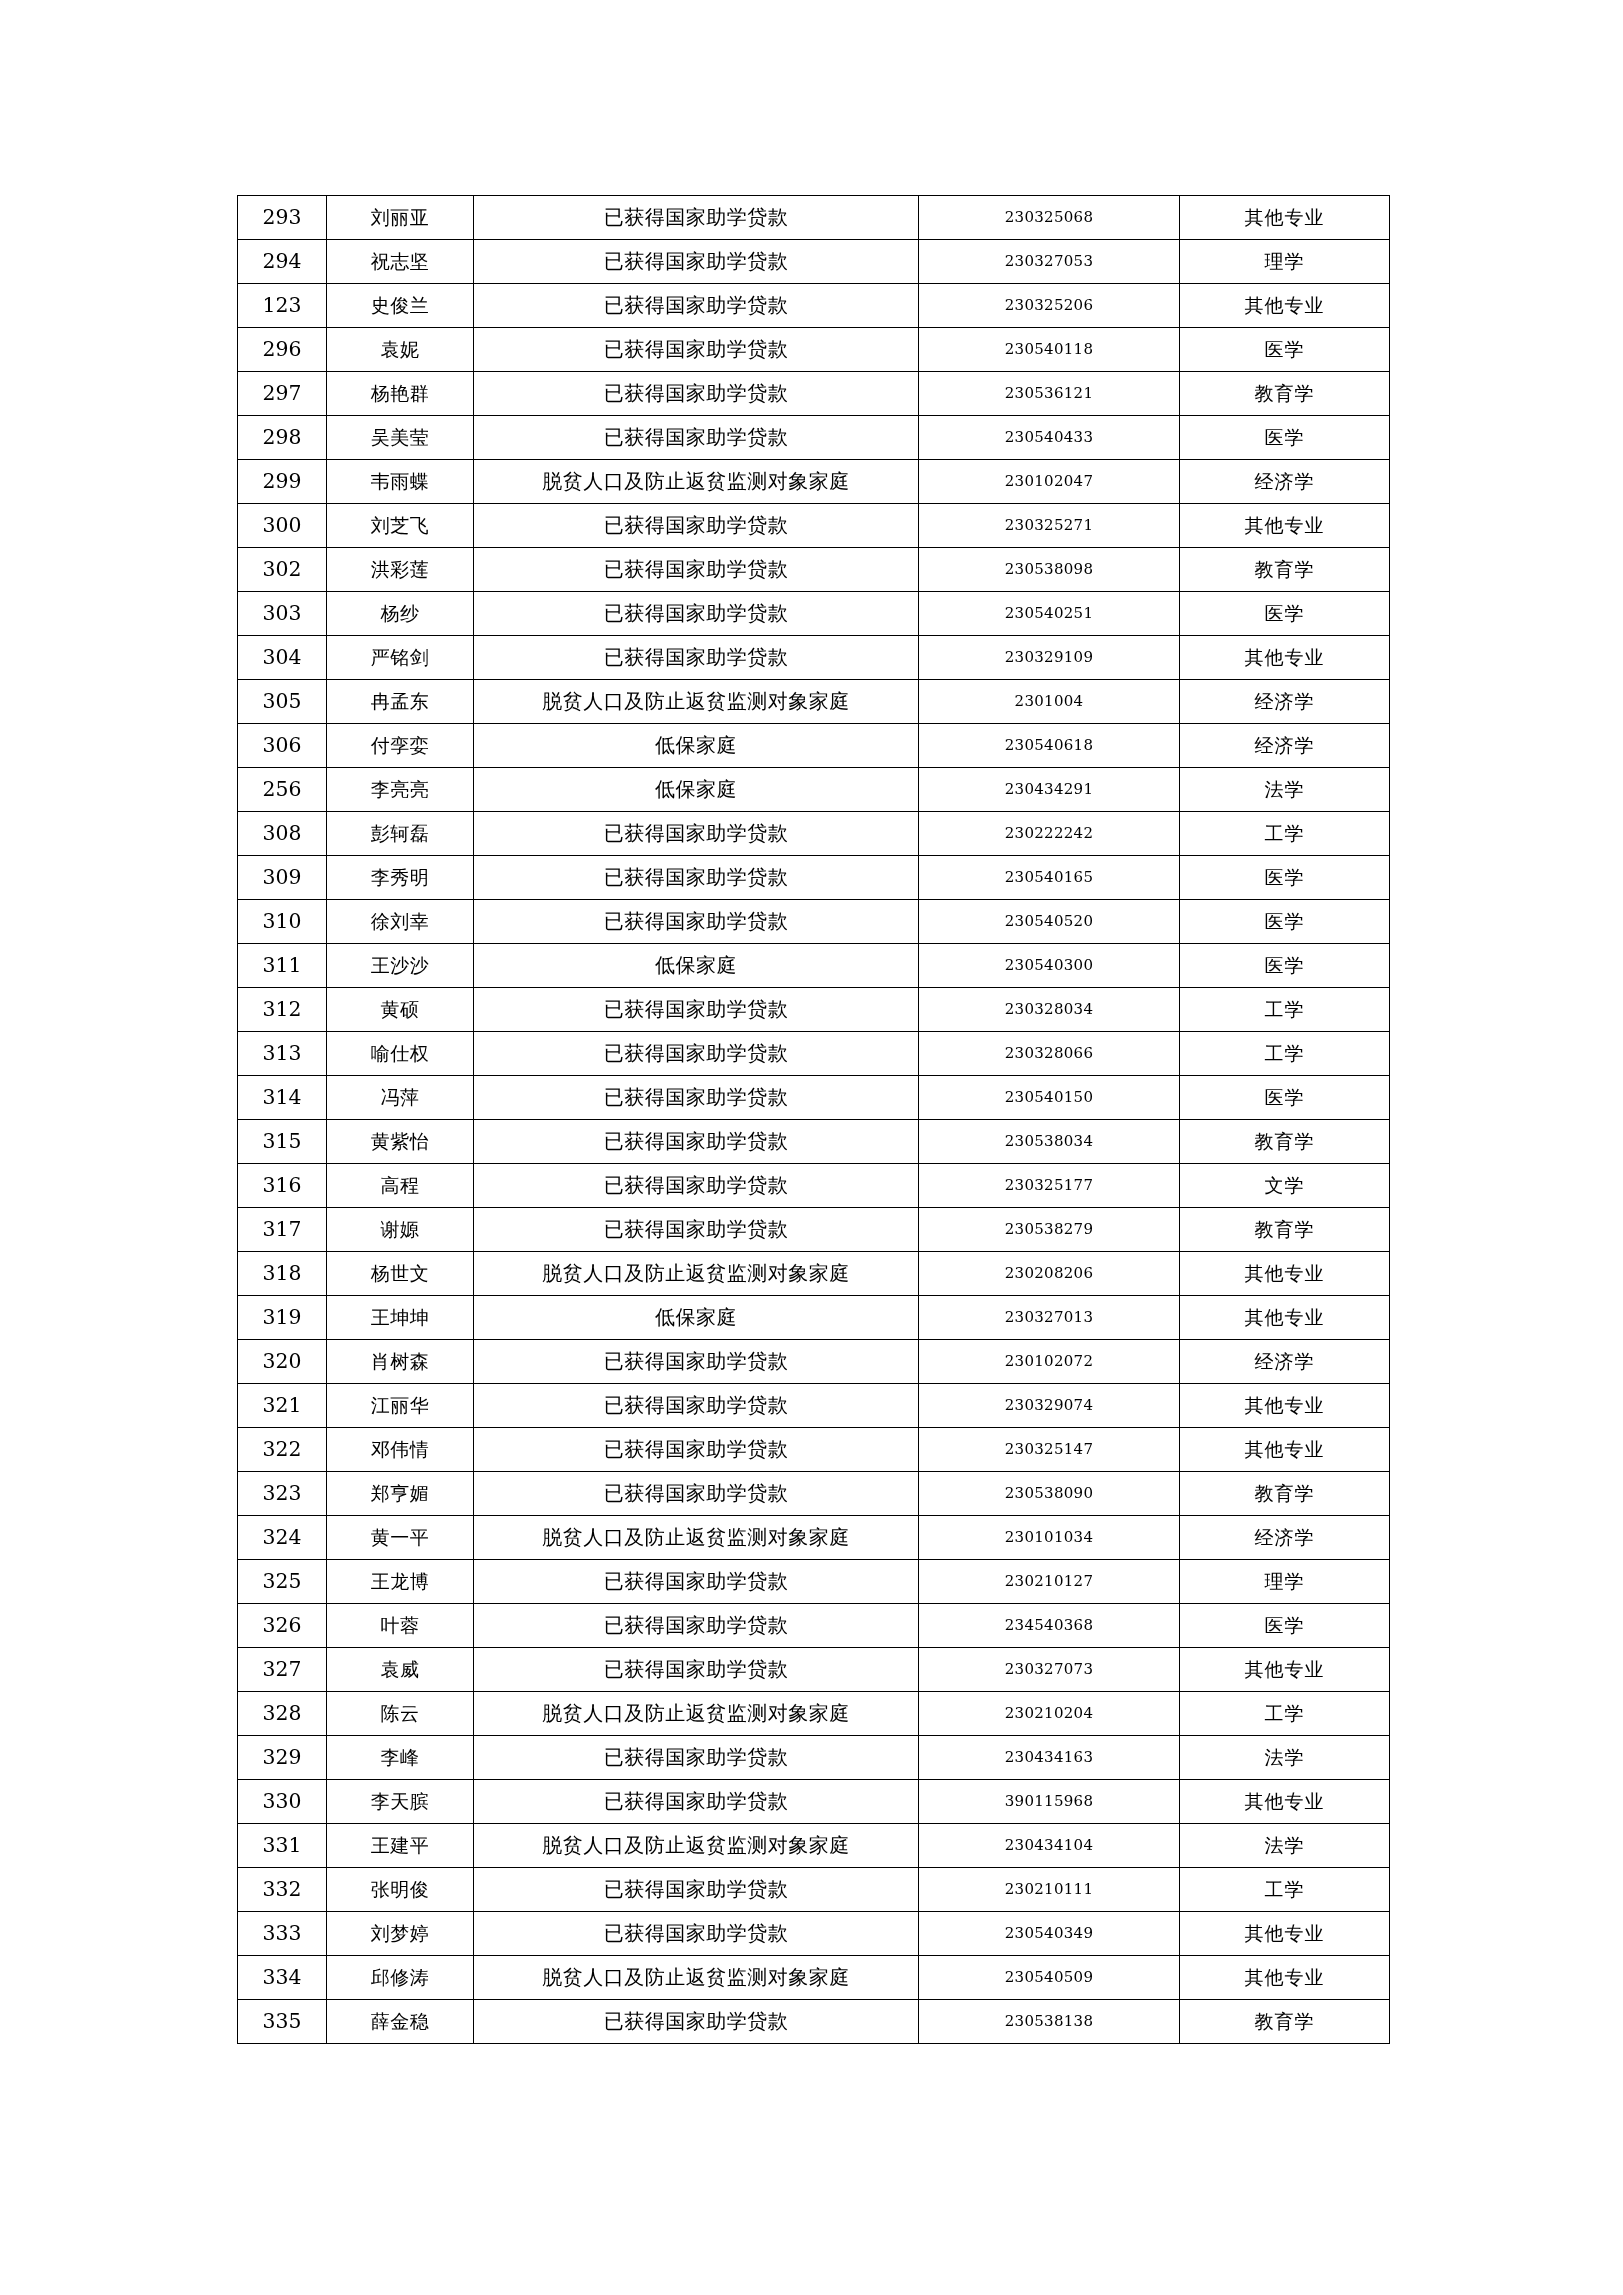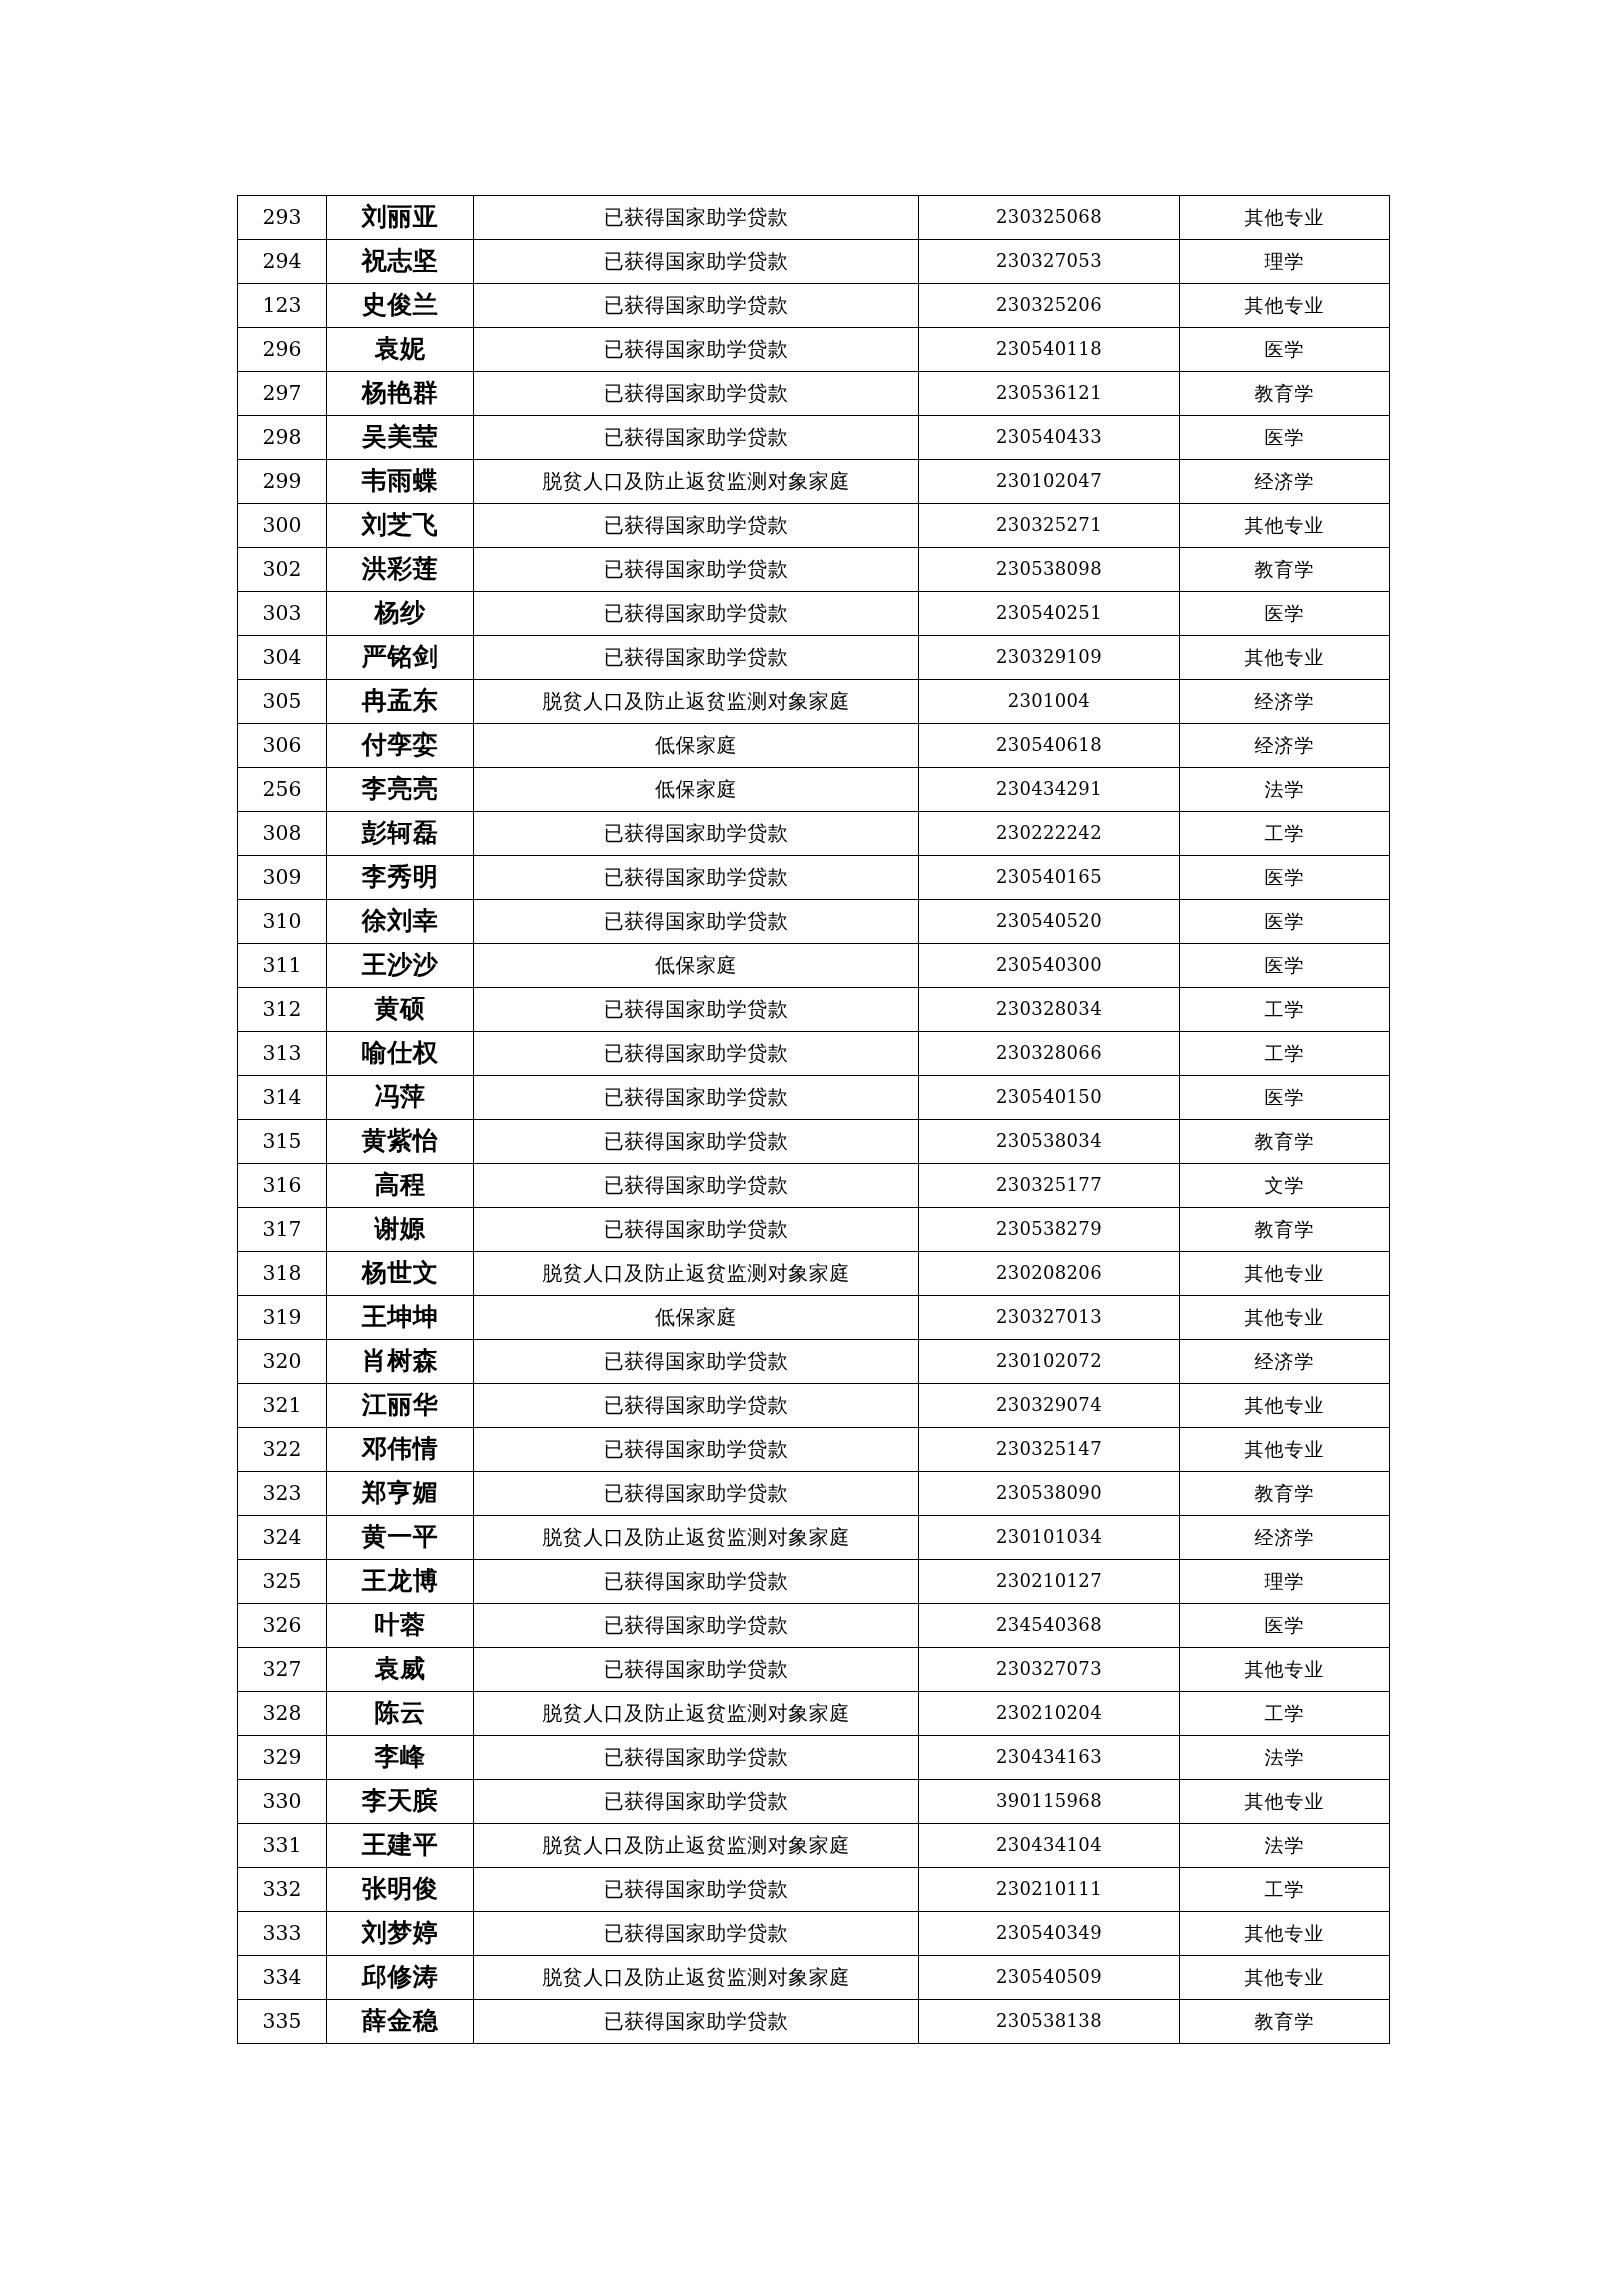--- a/index.html
+++ b/index.html
@@ -48,33 +48,32 @@
   col.c-id     { width: 261px; }
   col.c-major  { width: 210px; }
 
   td.cell-index {
     font-family: "DejaVu Serif", "Liberation Serif", serif;
     font-size: 20.4px;
     letter-spacing: 0px;
   }
   td.cell-name {
     font-family: "DejaVu Sans", sans-serif;
-    font-size: 25px;
+    font-size: 19px;
     letter-spacing: 0.5px;
-    font-weight: bold;
   }
   td.cell-category {
     font-family: "DejaVu Sans", sans-serif;
     font-size: 20px;
     letter-spacing: 0.5px;
     white-space: nowrap;
   }
   td.cell-id {
     font-family: "DejaVu Serif", "Liberation Serif", serif;
-    font-size: 18px;
+    font-size: 15px;
     letter-spacing: 0.3px;
   }
   td.cell-major {
     font-family: Liberation Sans, sans-serif;
     font-size: 19px;
     letter-spacing: 1px;
   }
 </style>
 </head>
 <body>

